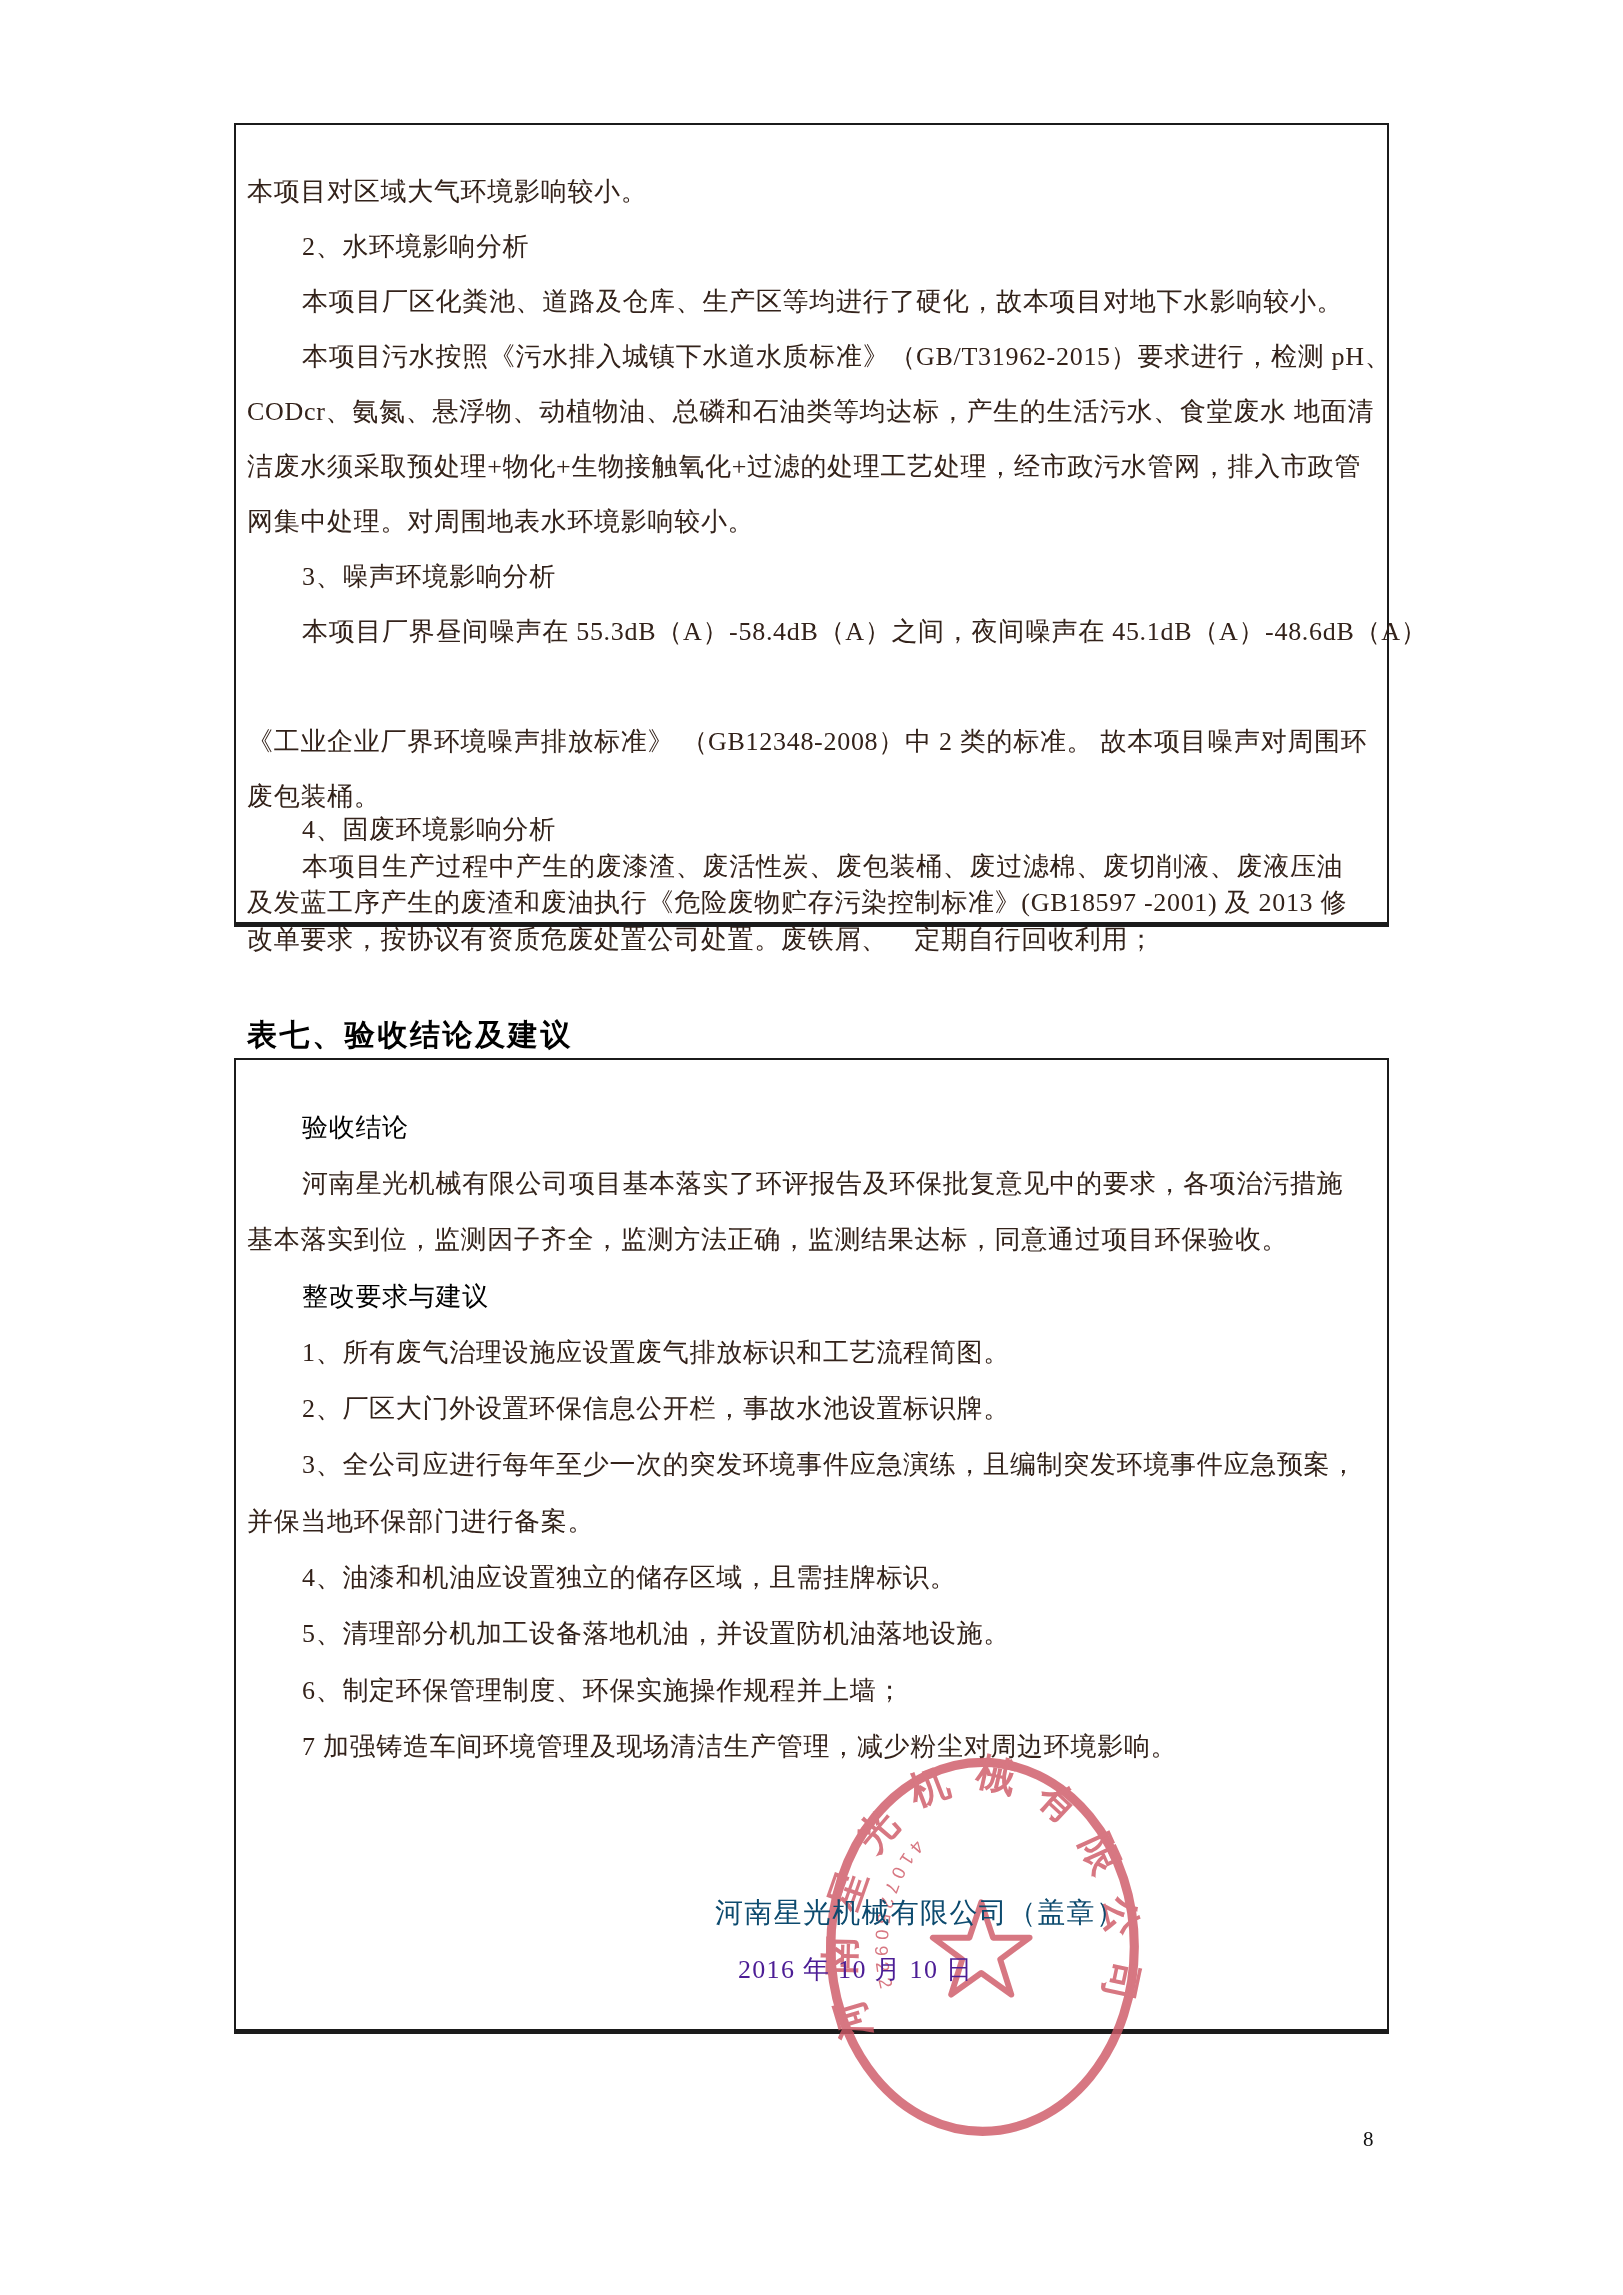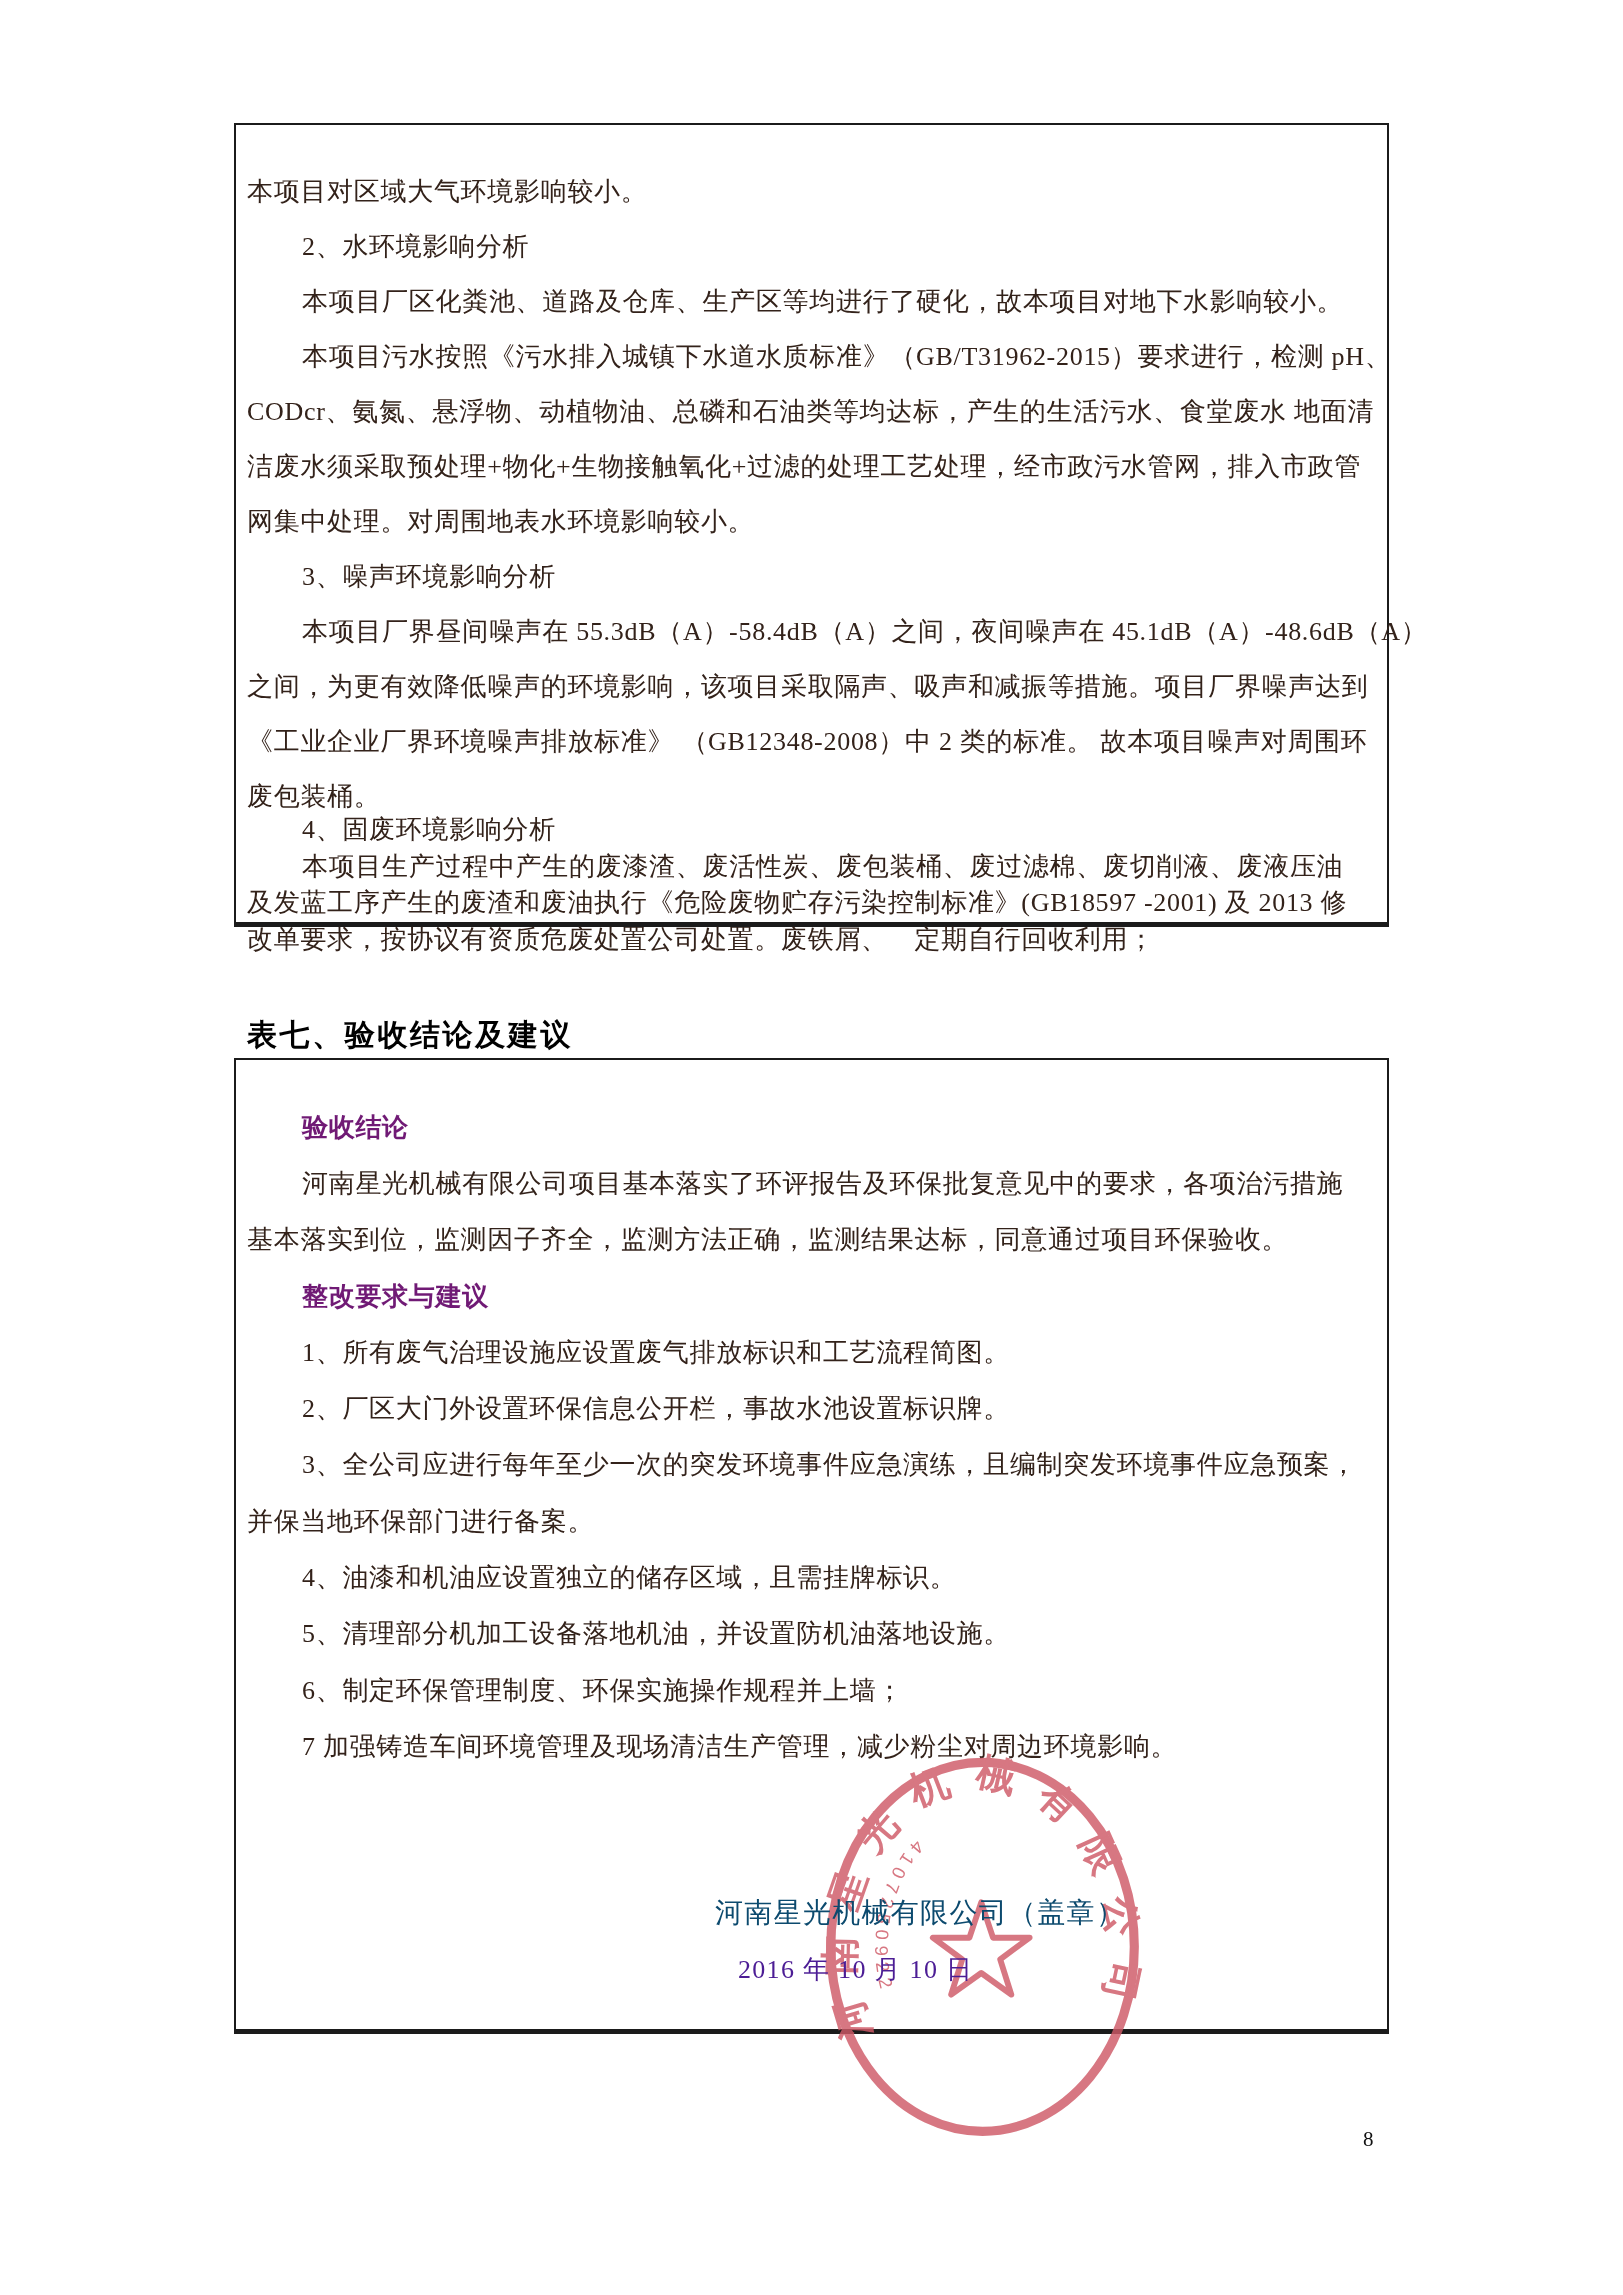--- a/index.html
+++ b/index.html
@@ -11,21 +11,21 @@
   .box {
     position:absolute; border:2px solid #1b1b1b; border-top-width:2.6px;
     border-bottom-width:5.9px; background:transparent;
   }
   #box1 { left:234px; top:123px;  width:1151px; height:797px; }
   #box2 { left:234px; top:1058px; width:1151px; height:969px; }
   .line {
     position:absolute; height:38px; line-height:38px; font-size:26px;
     white-space:pre; letter-spacing:0.7px; color:#33221a;margin-top:30px;
   }
-  .line.bold { font-weight:bold; color:#701a75; }
+  .line.bold { font-weight:normal; color:#000000; }
   .section-heading {
     position:absolute; left:247px; top:1015px; font-size:30px; font-weight:bold;
     color:#000000; font-family:"Liberation Sans","DejaVu Sans",sans-serif;
     letter-spacing:2.6px;
   }
   .sig-line {
     position:absolute; font-size:28px; letter-spacing:1.3px; color:#0c4a6e; z-index:5;
   }
   #sig-company { left:715px; top:1894px; }
   #sig-date    { left:738px; top:1952px; font-size:26px; color:#4c1d95; }
@@ -70,21 +70,20 @@
 
 <div class="line" style="top: 143px; left: 247px;">本项目对区域大气环境影响较小。</div>
     <div class="line" style="top: 198px; left: 302px;">2、水环境影响分析</div>
     <div class="line" style="top: 253px; left: 302px;">本项目厂区化粪池、道路及仓库、生产区等均进行了硬化，故本项目对地下水影响较小。</div>
     <div class="line" style="top: 308px; left: 302px;">本项目污水按照《污水排入城镇下水道水质标准》（GB/T31962-2015）要求进行，检测 pH、</div>
     <div class="line" style="top: 363px; left: 247px;">CODcr、氨氮、悬浮物、动植物油、总磷和石油类等均达标，产生的生活污水、食堂废水 地面清</div>
     <div class="line" style="top: 418px; left: 247px;">洁废水须采取预处理+物化+生物接触氧化+过滤的处理工艺处理，经市政污水管网，排入市政管</div>
     <div class="line" style="top: 473px; left: 247px;">网集中处理。对周围地表水环境影响较小。</div>
     <div class="line" style="top: 528px; left: 302px;">3、噪声环境影响分析</div>
     <div class="line" style="top: 583px; left: 302px;">本项目厂界昼间噪声在 55.3dB（A）-58.4dB（A）之间，夜间噪声在 45.1dB（A）-48.6dB（A）</div>
-    <div class="line" style="top: 638px; left: 247px;">之间，为更有效降低噪声的环境影响，该项目采取隔声、吸声和减振等措施。项目厂界噪声达到</div>
     <div class="line" style="top: 693px; left: 247px;">《工业企业厂界环境噪声排放标准》 （GB12348-2008）中 2 类的标准。 故本项目噪声对周围环</div>
     <div class="line" style="top: 748px; left: 247px;">废包装桶。</div>
     <div class="line" style="top: 781px; left: 302px;">4、固废环境影响分析</div>
     <div class="line" style="top: 818px; left: 302px;">本项目生产过程中产生的废漆渣、废活性炭、废包装桶、废过滤棉、废切削液、废液压油</div>
     <div class="line" style="top: 854px; left: 247px;">及发蓝工序产生的废渣和废油执行《危险废物贮存污染控制标准》(GB18597 -2001) 及 2013 修</div>
     <div class="line" style="top: 891px; left: 247px;">改单要求，按协议有资质危废处置公司处置。废铁屑、　定期自行回收利用；</div>
     <div class="line bold" style="top: 1079px; left: 302px;">验收结论</div>
     <div class="line" style="top: 1191px; left: 247px;">基本落实到位，监测因子齐全，监测方法正确，监测结果达标，同意通过项目环保验收。</div>
     <div class="line" style="top: 1135px; left: 302px;">河南星光机械有限公司项目基本落实了环评报告及环保批复意见中的要求，各项治污措施</div>
     <div class="line bold" style="top: 1248px; left: 302px;">整改要求与建议</div>

